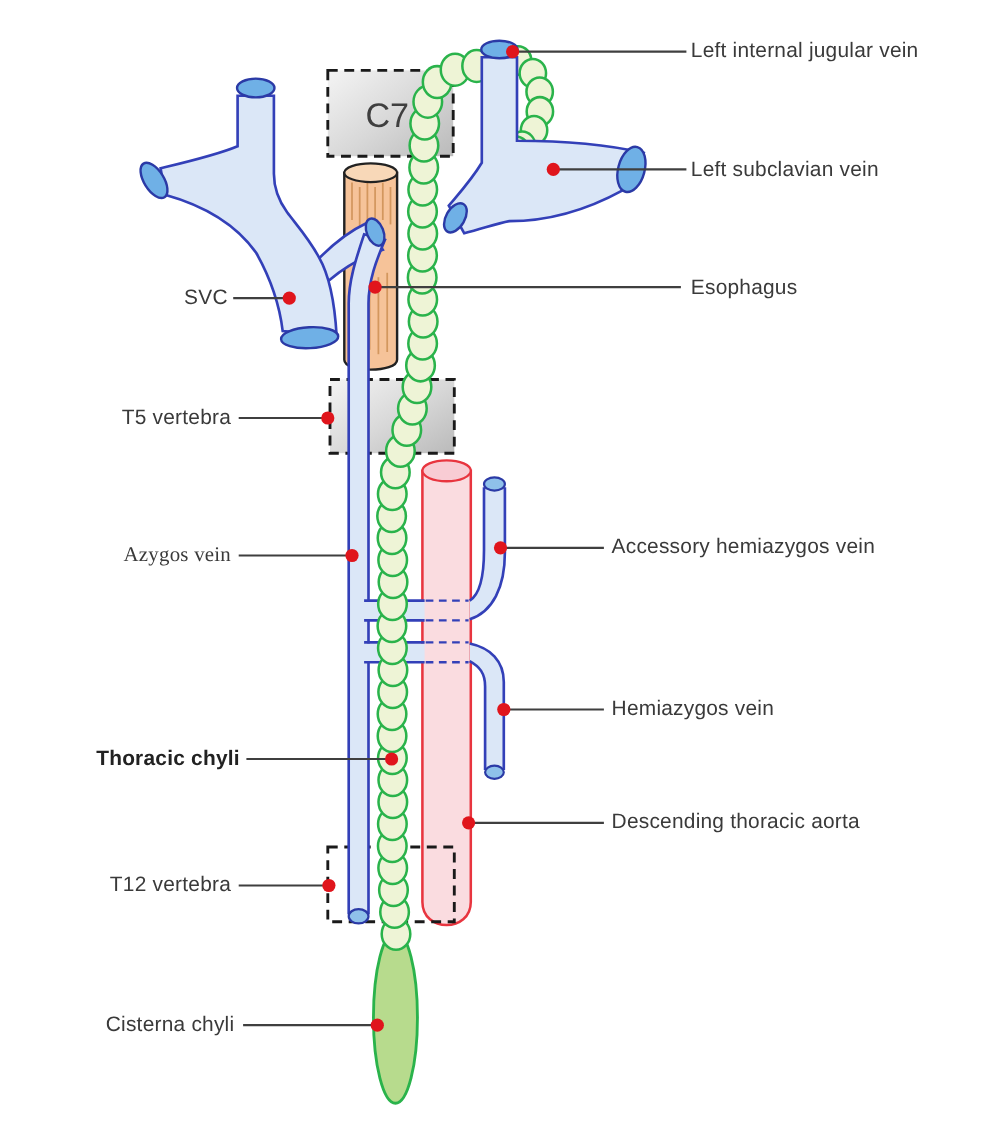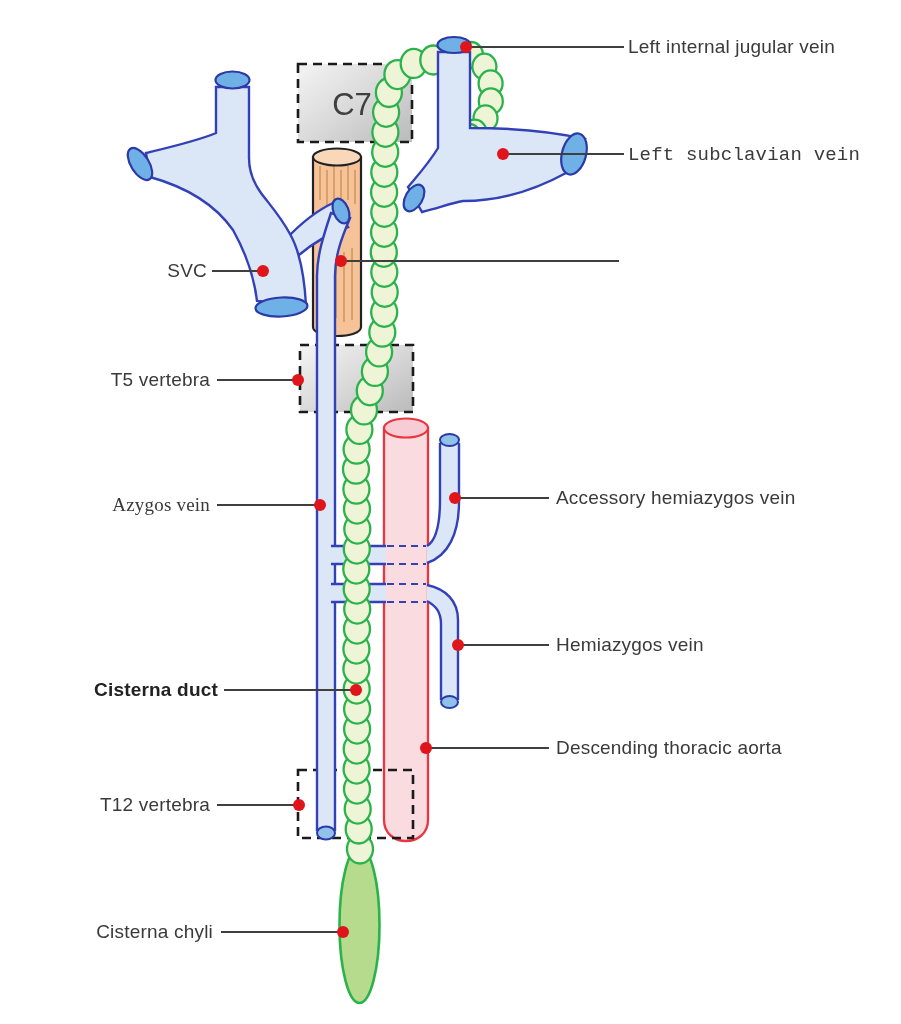--- a/index.html
+++ b/index.html
@@ -232,22 +232,23 @@
       <circle class="dot" cx="458" cy="645" r="6"></circle>
 
       <path class="leader" d="M426,748 L549,748"></path>
       <circle class="dot" cx="426" cy="748" r="6"></circle>
     </g>
   </svg>
 
   <div class="lbl right-align" style="right:694px;top:256px;">SVC</div>
   <div class="lbl right-align" style="right:691px;top:365px;">T5 vertebra</div>
   <div class="lbl right-align" style="right:691px;top:490px;font-family:Liberation Serif, serif;">Azygos vein</div>
-  <div class="lbl bold right-align" style="right:683px;top:675px;">Cisterna duct</div>
+  <div class="lbl bold right-align" style="right:683px;top:675px;">Thoracic chyli</div>
   <div class="lbl right-align" style="right:691px;top:790px;">T12 vertebra</div>
   <div class="lbl right-align" style="right:688px;top:917px;">Cisterna chyli</div>
 
   <div class="lbl" style="left:628px;top:32px;">Left internal jugular vein</div>
-  <div class="lbl" style="left:628px;top:140px;font-family:Liberation Mono, monospace;">Left subclavian vein</div>
+  <div class="lbl" style="left:628px;top:140px;">Left subclavian vein</div>
+  <div class="lbl" style="left:628px;top:247px;">Esophagus</div>
   <div class="lbl" style="left:556px;top:483px;">Accessory hemiazygos vein</div>
   <div class="lbl" style="left:556px;top:630px;">Hemiazygos vein</div>
   <div class="lbl" style="left:556px;top:733px;">Descending thoracic aorta</div>
 </div>
 
 </body></html>

